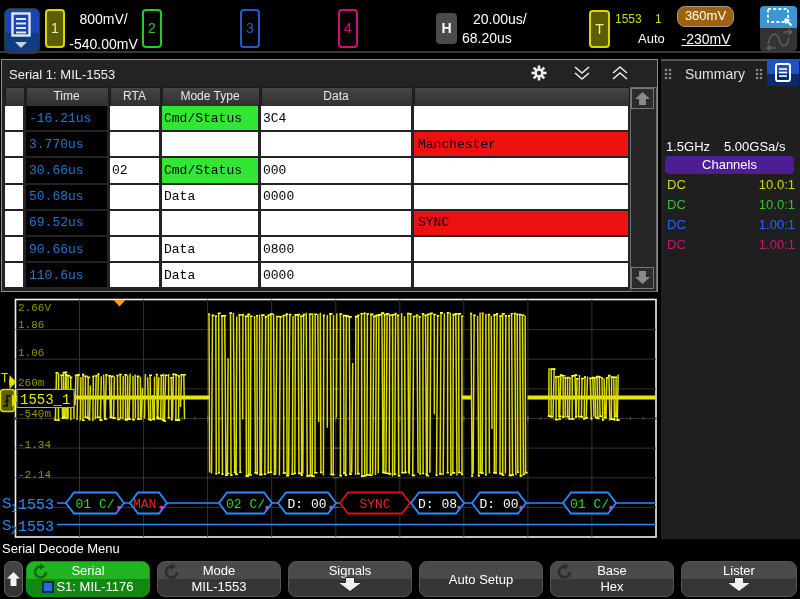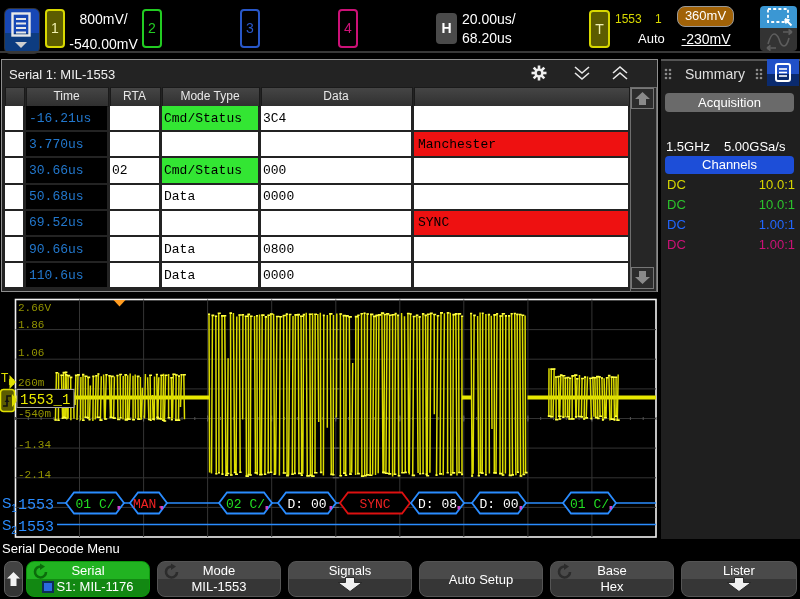--- a/index.html
+++ b/index.html
@@ -19,21 +19,21 @@
       </g>
 <polygon points="11,34 23,34 17,40" fill="#cfcfcf"></polygon>
 </svg>
 <div style="position:absolute;left:45px;top:9px;width:20px;height:39px;background:#5c5c00;border:2px solid #d8d800;border-radius:4px;box-sizing:border-box;text-align:center;font:14px 'Liberation Sans',sans-serif;color:#f0f0b0;line-height:35px;">1</div>
 <div style="position:absolute;left:55px;top:11px;width:97px;text-align:center;font:14px 'Liberation Sans',sans-serif;color:#fff;">800mV/</div>
 <div style="position:absolute;left:55px;top:36px;width:97px;text-align:center;font:14px 'Liberation Sans',sans-serif;color:#fff;">-540.00mV</div>
 <div style="position:absolute;left:142px;top:9px;width:20px;height:39px;background:#000;border:2px solid #22cc22;border-radius:4px;box-sizing:border-box;text-align:center;font:14px 'Liberation Sans',sans-serif;color:#22cc22;line-height:35px;">2</div>
 <div style="position:absolute;left:240px;top:9px;width:20px;height:39px;background:#000;border:2px solid #2857c8;border-radius:4px;box-sizing:border-box;text-align:center;font:14px 'Liberation Sans',sans-serif;color:#2857c8;line-height:35px;">3</div>
 <div style="position:absolute;left:338px;top:9px;width:20px;height:39px;background:#000;border:2px solid #cc1177;border-radius:4px;box-sizing:border-box;text-align:center;font:14px 'Liberation Sans',sans-serif;color:#cc1177;line-height:35px;">4</div>
 <div style="position:absolute;left:436px;top:13px;width:21px;height:31px;background:#4a4a4a;border-radius:4px;text-align:center;font:bold 14px 'Liberation Sans',sans-serif;color:#fff;line-height:31px;">H</div>
-<div style="position:absolute;left:462px;top:11px;font:14px 'Liberation Sans',sans-serif;color:#fff;">20.00us/</div>
+<div style="position:absolute;left:473px;top:11px;font:14px 'Liberation Sans',sans-serif;color:#fff;">20.00us/</div>
 <div style="position:absolute;left:462px;top:30px;font:14px 'Liberation Sans',sans-serif;color:#fff;">68.20us</div>
 <div style="position:absolute;left:589px;top:10px;width:21px;height:38px;background:#5c5c00;border:2px solid #d8d800;border-radius:4px;box-sizing:border-box;text-align:center;font:14px 'Liberation Sans',sans-serif;color:#f0f0b0;line-height:34px;">T</div>
 <div style="position:absolute;left:615px;top:12px;font:12px 'Liberation Sans',sans-serif;color:#d8d800;">1553</div>
 <div style="position:absolute;left:655px;top:12px;font:12px 'Liberation Sans',sans-serif;color:#d8d800;">1</div>
 <div style="position:absolute;left:638px;top:31px;font:13px 'Liberation Sans',sans-serif;color:#fff;">Auto</div>
 <div style="position:absolute;left:677px;top:6px;width:57px;height:21px;background:#a16207;border:1.5px solid #999;border-radius:8px;box-sizing:border-box;text-align:center;font:13px 'Liberation Sans',sans-serif;color:#fff;line-height:18px;">360mV</div>
 <div style="position:absolute;left:678px;top:31px;width:56px;text-align:center;font:14px 'Liberation Sans',sans-serif;color:#fff;text-decoration:underline;">-230mV</div>
 <div style="position:absolute;left:760px;top:6px;width:37px;height:22px;background:#3b97d3;border-radius:4px 4px 0 0;"></div>
 <div style="position:absolute;left:760px;top:28px;width:37px;height:23px;background:#333;border-radius:0 0 4px 4px;"></div>
 <svg style="position:absolute;left:760px;top:6px" width="37" height="45" viewBox="0 0 37 45">
@@ -171,24 +171,23 @@
     </svg>
 <div style="position:absolute;left:767px;top:59px;width:32px;height:27px;background:linear-gradient(#2050c8 0 55%,#0a2a6e 55% 100%);"></div>
 <svg style="position:absolute;left:767px;top:59px" width="32" height="27" viewBox="0 0 32 27">
 <rect x="9" y="5" width="14" height="17" rx="2" fill="none" stroke="#fff" stroke-width="2"></rect>
 <g stroke="#fff" stroke-width="1.6">
         <line x1="12" y1="10" x2="20" y2="10"></line>
         <line x1="12" y1="13.5" x2="20" y2="13.5"></line>
         <line x1="12" y1="17" x2="20" y2="17"></line>
       </g>
 </svg>
-<div style="position:absolute;left:665px;top:93px;width:129px;height:19px;background:#6a6a6a;border-radius:4px;text-align:center;font:13px 'Liberation Sans',sans-serif;color:#fff;line-height:19px;">Acquisition</div>
 <div style="position:absolute;left:666px;top:139px;font:13px 'Liberation Sans',sans-serif;color:#fff;">1.5GHz</div>
 <div style="position:absolute;left:724px;top:139px;font:13px 'Liberation Sans',sans-serif;color:#fff;">5.00GSa/s</div>
-<div style="position:absolute;left:665px;top:156px;width:129px;height:18px;background:#1d4ed8;border-radius:4px;text-align:center;font:13px 'Liberation Sans',sans-serif;color:#fff;line-height:18px;">Channels</div>
+<div style="position:absolute;left:665px;top:156px;width:129px;height:18px;background:#4c1d95;border-radius:4px;text-align:center;font:13px 'Liberation Sans',sans-serif;color:#fff;line-height:18px;">Channels</div>
 <div style="position:absolute;left:667px;top:177px;font:13px 'Liberation Sans',sans-serif;color:#d6d600;">DC</div>
 <div style="position:absolute;left:745px;top:177px;width:50px;text-align:right;font:13px 'Liberation Sans',sans-serif;color:#d6d600;">10.0:1</div>
 <div style="position:absolute;left:667px;top:197px;font:13px 'Liberation Sans',sans-serif;color:#2cc42c;">DC</div>
 <div style="position:absolute;left:745px;top:197px;width:50px;text-align:right;font:13px 'Liberation Sans',sans-serif;color:#2cc42c;">10.0:1</div>
 <div style="position:absolute;left:667px;top:217px;font:13px 'Liberation Sans',sans-serif;color:#2266ff;">DC</div>
 <div style="position:absolute;left:745px;top:217px;width:50px;text-align:right;font:13px 'Liberation Sans',sans-serif;color:#2266ff;">1.00:1</div>
 <div style="position:absolute;left:667px;top:237px;font:13px 'Liberation Sans',sans-serif;color:#cc1177;">DC</div>
 <div style="position:absolute;left:745px;top:237px;width:50px;text-align:right;font:13px 'Liberation Sans',sans-serif;color:#cc1177;">1.00:1</div>
 <svg style="position:absolute;left:0;top:0" width="800" height="599" viewBox="0 0 800 599">
 <rect x="15.5" y="299.5" width="640.5" height="237.5" fill="#000" stroke="#f2f2f2" stroke-width="1.6"></rect>

